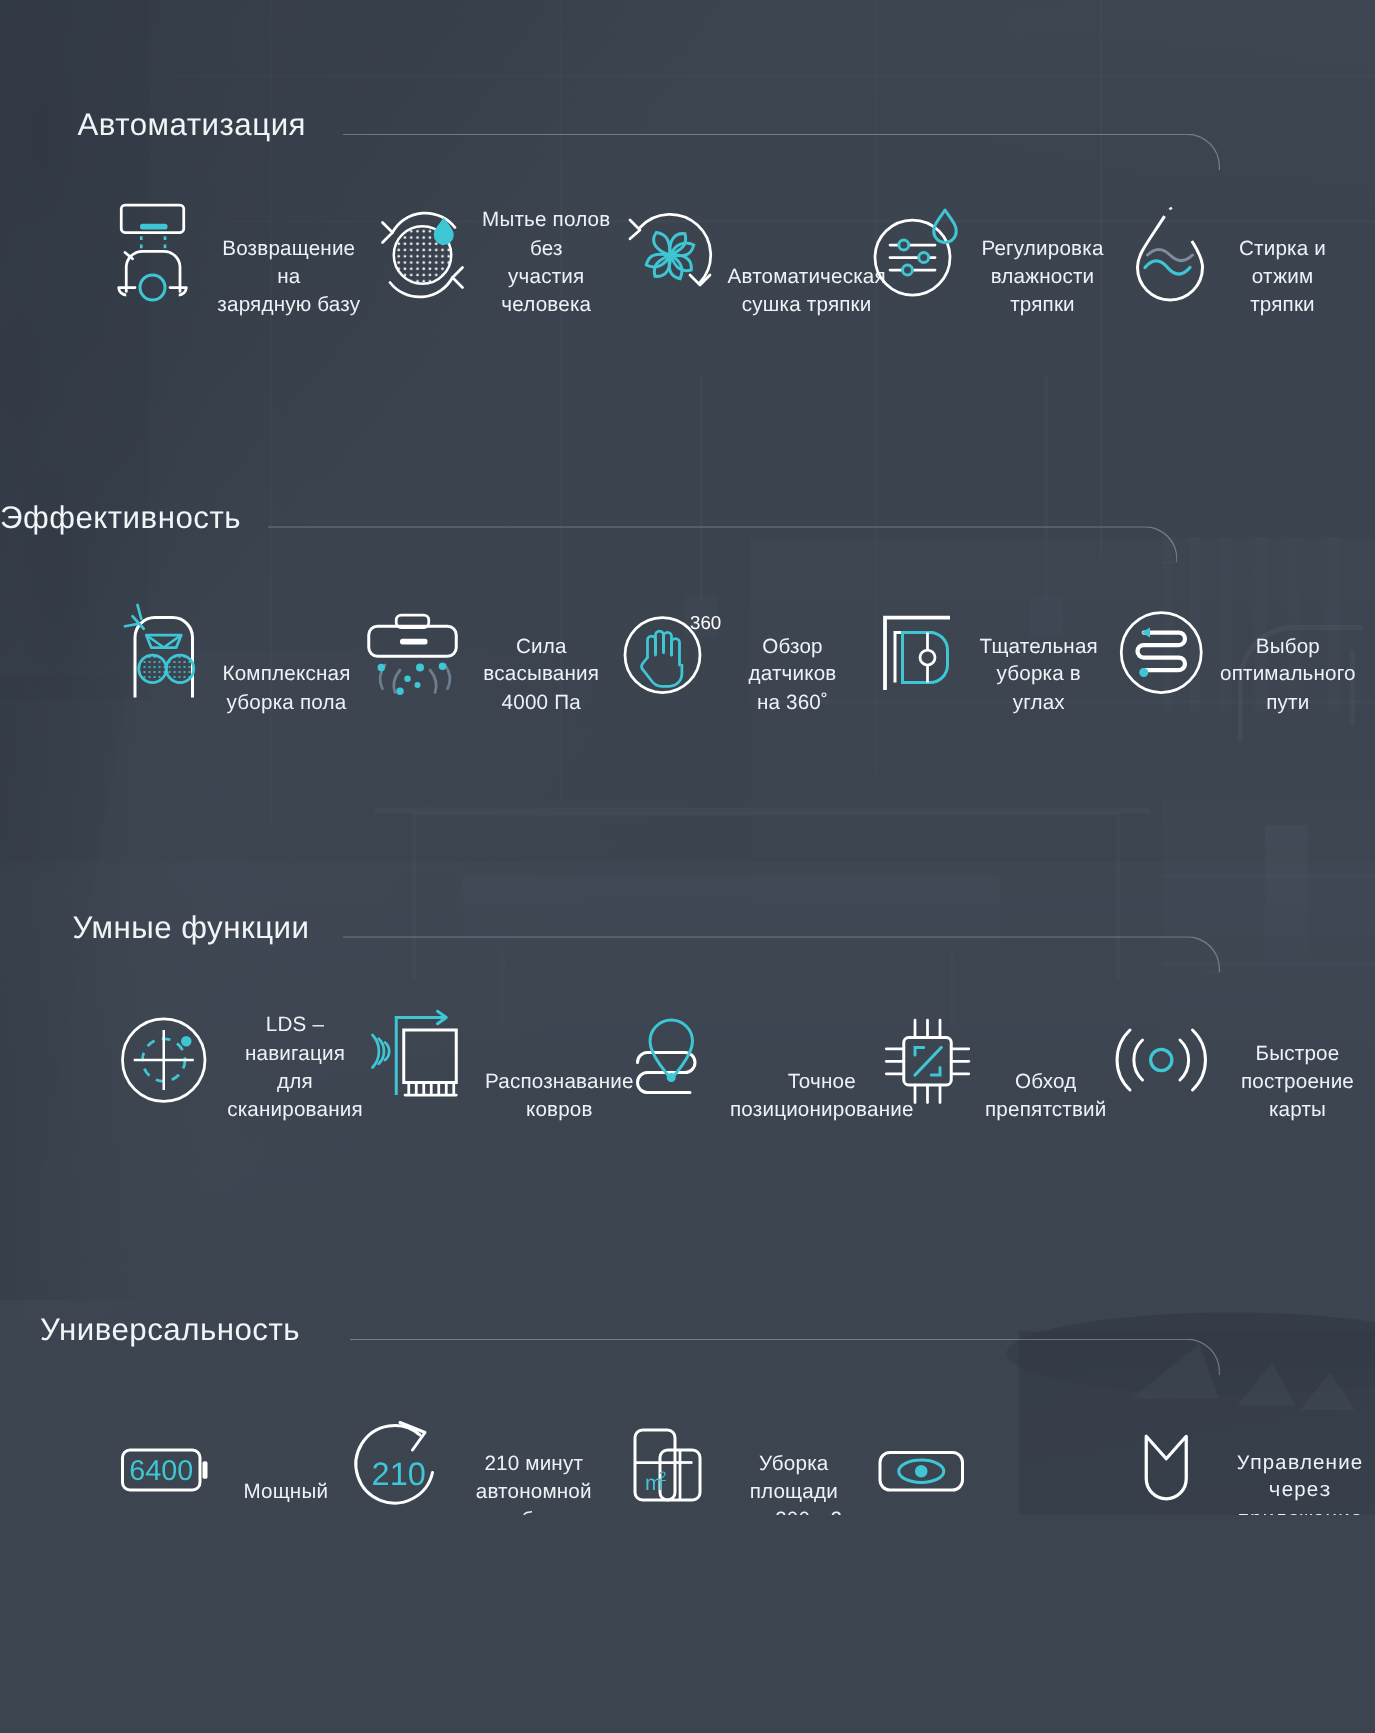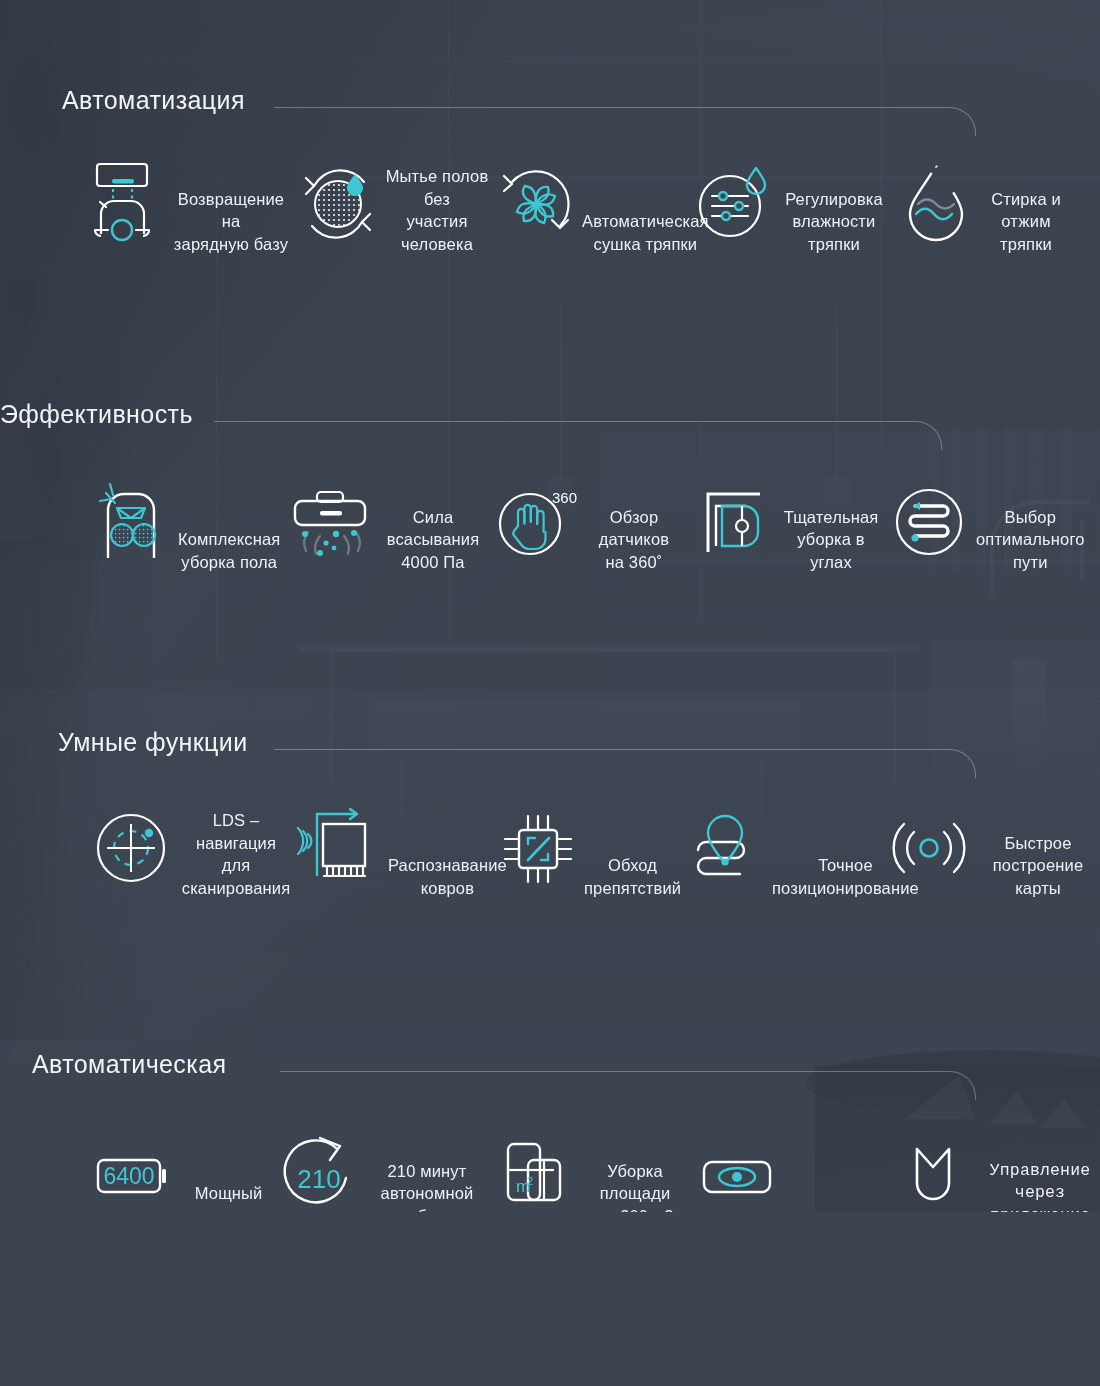--- a/index.html
+++ b/index.html
@@ -445,20 +445,32 @@
                 <path d="M14 32 a9 9 0 0 1 0 14"></path>
                 <path d="M9 29 a14 14 0 0 1 0 20"></path>
                 <path d="M4 26 a19 19 0 0 1 0 26"></path>
               </g>
             </svg>
           </div>
           <div class="cap">Распознавание
 ковров</div>
         </div>
 
+        <div class="cell" style="width:204px;">
+          <div class="icon-wrap">
+            <svg width="94" height="92" viewBox="0 0 94 92">
+              <path d="M20 48 a8 8 0 0 1 8 -8 H58 a8 8 0 0 1 0 16 H28 a8 8 0 0 0 0 16 H62" fill="none" stroke="#fff" stroke-width="2.4" stroke-linecap="round"></path>
+              <path d="M47 14 a17 17 0 0 1 17 17 c0 12 -17 30 -17 30 s-17 -18 -17 -30 a17 17 0 0 1 17 -17 z" fill="none" stroke="#3fc6d4" stroke-width="2.4"></path>
+              <circle cx="47" cy="60" r="3.6" fill="#3fc6d4"></circle>
+            </svg>
+          </div>
+          <div class="cap">Точное
+позиционирование</div>
+        </div>
+
         <div class="cell" style="width:188px;">
           <div class="icon-wrap">
             <svg width="94" height="92" viewBox="0 0 94 92">
               <rect x="29" y="28" width="38" height="38" rx="4" fill="none" stroke="#fff" stroke-width="2.4"></rect>
               <g stroke="#fff" stroke-width="2.2" stroke-linecap="round">
                 <line x1="38" y1="14" x2="38" y2="28"></line>
                   <line x1="48" y1="14" x2="48" y2="28"></line>
                   <line x1="58" y1="14" x2="58" y2="28"></line>
                 <line x1="38" y1="66" x2="38" y2="80"></line>
                   <line x1="48" y1="66" x2="48" y2="80"></line>
@@ -472,53 +484,41 @@
               </g>
               <path d="M38 42 V36 h7" fill="none" stroke="#3fc6d4" stroke-width="2.4" stroke-linecap="round"></path>
               <path d="M58 52 v6 h-7" fill="none" stroke="#3fc6d4" stroke-width="2.4" stroke-linecap="round"></path>
               <line x1="38" y1="58" x2="59" y2="36" stroke="#3fc6d4" stroke-width="2.6" stroke-linecap="round"></line>
             </svg>
           </div>
           <div class="cap">Обход
 препятствий</div>
         </div>
 
-        <div class="cell" style="width:204px;">
-          <div class="icon-wrap">
-            <svg width="94" height="92" viewBox="0 0 94 92">
-              <path d="M20 48 a8 8 0 0 1 8 -8 H58 a8 8 0 0 1 0 16 H28 a8 8 0 0 0 0 16 H62" fill="none" stroke="#fff" stroke-width="2.4" stroke-linecap="round"></path>
-              <path d="M47 14 a17 17 0 0 1 17 17 c0 12 -17 30 -17 30 s-17 -18 -17 -30 a17 17 0 0 1 17 -17 z" fill="none" stroke="#3fc6d4" stroke-width="2.4"></path>
-              <circle cx="47" cy="60" r="3.6" fill="#3fc6d4"></circle>
-            </svg>
-          </div>
-          <div class="cap">Точное
-позиционирование</div>
-        </div>
-
         <div class="cell" style="width:218px;">
           <div class="icon-wrap">
             <svg width="94" height="92" viewBox="0 0 94 92">
               <circle cx="47" cy="46" r="8.5" fill="none" stroke="#3fc6d4" stroke-width="2.6"></circle>
               <g fill="none" stroke="#fff" stroke-width="2.4" stroke-linecap="round">
                 <path d="M32 30 a22 22 0 0 0 0 32"></path>
                 <path d="M62 30 a22 22 0 0 1 0 32"></path>
                 <path d="M22 22 a33 33 0 0 0 0 48"></path>
                 <path d="M72 22 a33 33 0 0 1 0 48"></path>
               </g>
             </svg>
           </div>
           <div class="cap">Быстрое построение
 карты</div>
         </div>
       </div>
     </div>
 
     <div class="section" style="top:1050px;">
       <div class="sec-head" style="margin-left:32px;width:1006px;">
-        <div class="sec-title">Автоматическая</div>
+        <div class="sec-title">Универсальность</div>
         <div class="sec-rule" style="left:248px;"></div>
       </div>
 
       <div class="row" style="top:74px;">
 
         <div class="cell" style="width:192px;margin-left:82px;">
           <div class="icon-wrap">
             <svg width="98" height="80" viewBox="0 0 98 80">
               <rect x="16" y="24" width="62" height="32" rx="6" fill="none" stroke="#fff" stroke-width="2.4"></rect>
               <rect x="80" y="33" width="4" height="14" rx="1.5" fill="#fff"></rect>

